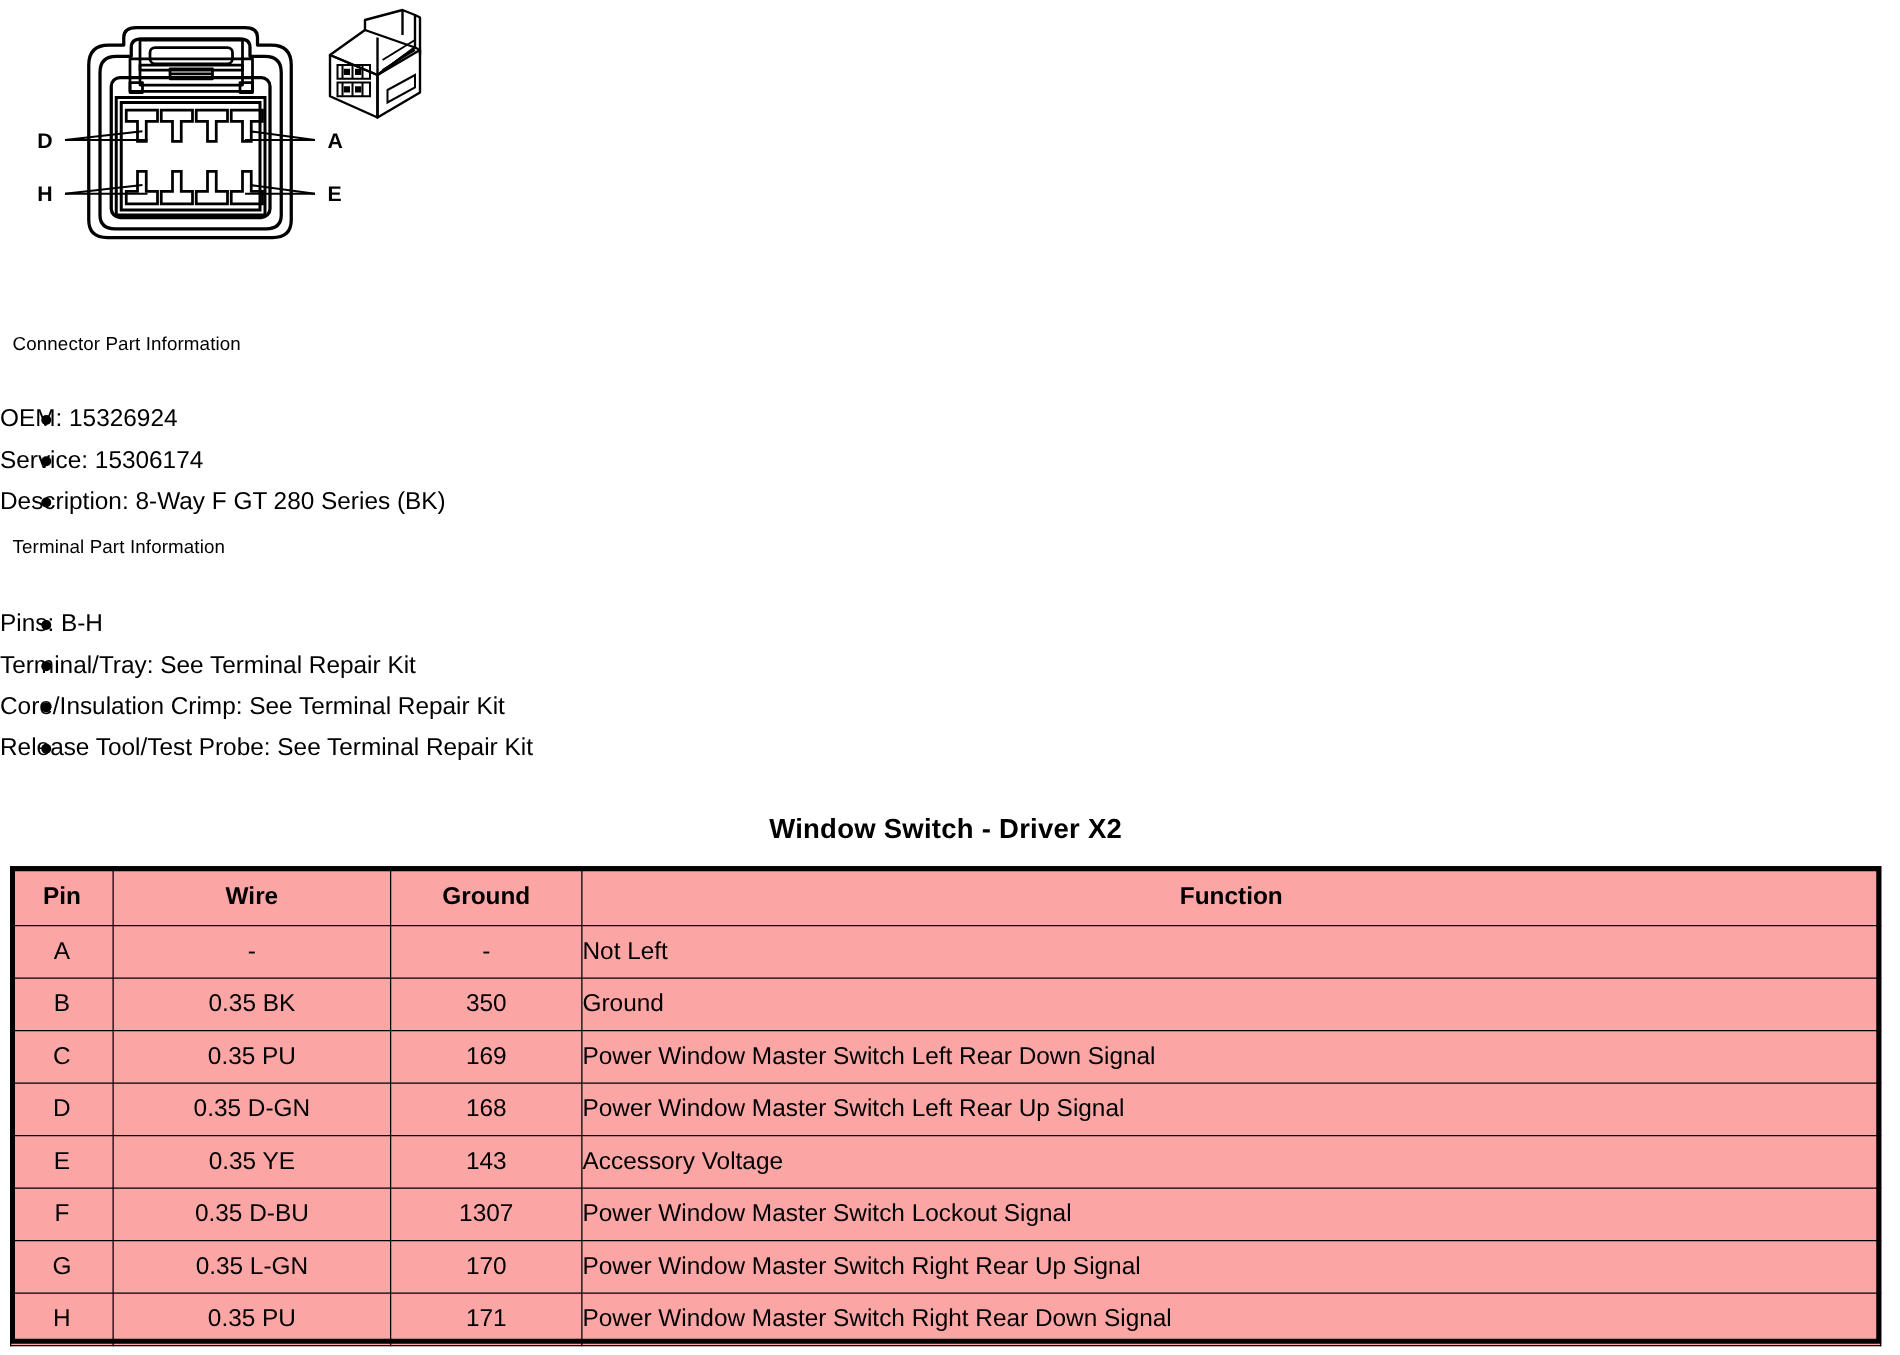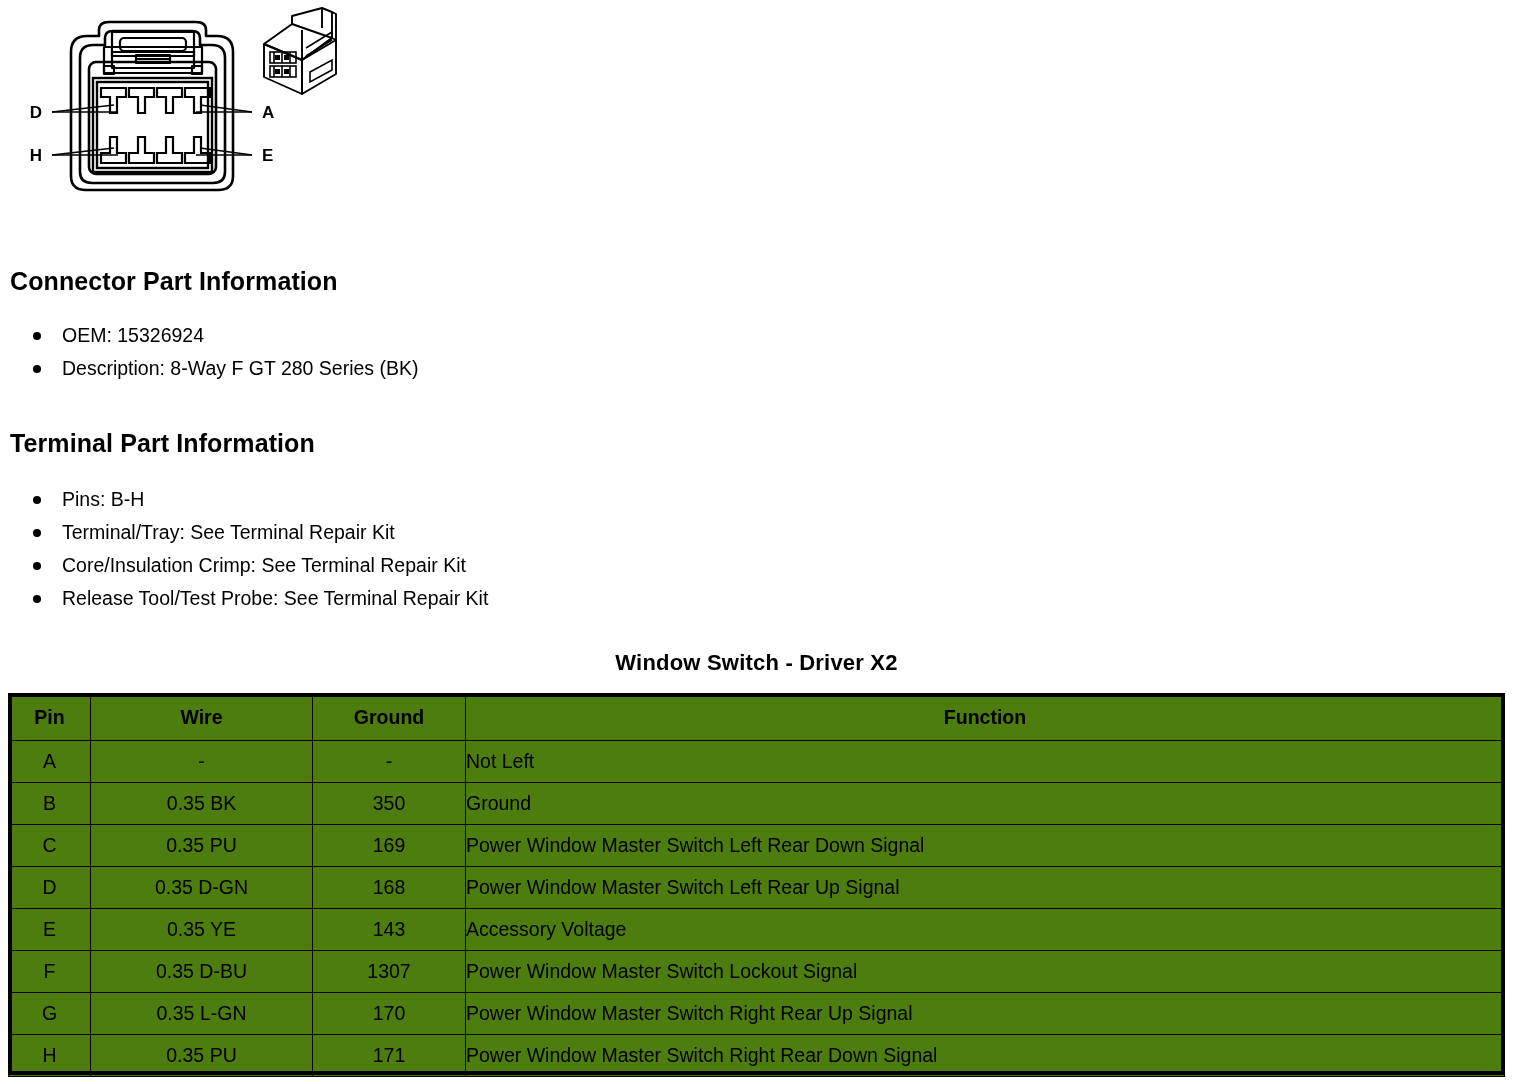--- a/index.html
+++ b/index.html
@@ -25,22 +25,22 @@
     top: 0;
     width: 400px;
     height: 225px;
   }
   #connector-figure svg { display: block; }
 
   
   .section-heading {
     position: absolute;
     left: 10px;
-    font-size: 25px;
-    font-weight: bold;
+    font-size: 15px;
+    font-weight: normal;
     letter-spacing: 0.1px;
     white-space: nowrap;
   }
   #connector-part-heading { top: 267px; }
   #terminal-part-heading  { top: 429px; }
 
   
   .bullet-list {
     position: absolute;
     left: 0;
@@ -48,21 +48,20 @@
     padding: 0;
     list-style: none;
   }
   #connector-part-list { top: 319px; }
   #terminal-part-list  { top: 483px; }
 
   .bullet-item {
     position: relative;
     height: 33px;
     line-height: 33px;
-    padding-left: 62px;
     font-size: 19.5px;
     white-space: nowrap;
   }
   .bullet-item::before {
     content: "";
     position: absolute;
     left: 33px;
     top: 13px;
     width: 8px;
     height: 8px;
@@ -83,21 +82,21 @@
   }
 
   #pinout-table {
     position: absolute;
     left: 8px;
     top: 693px;
     width: 1497px;
     border-collapse: collapse;
     table-layout: fixed;
     font-size: 19.5px;
-    background: #4d7c0f;
+    background: #fca5a5;
   }
   #pinout-table col.col-pin      { width: 82px;  }
   #pinout-table col.col-wire     { width: 222px; }
   #pinout-table col.col-circuit  { width: 153px; }
   #pinout-table col.col-function { width: auto;  }
 
   #pinout-table th,
   #pinout-table td {
     border: 1.5px solid #000000;
     height: 41px;
@@ -221,20 +220,21 @@
         <rect x="26" y="67" width="5" height="5"></rect>
       </g>
     </g>
   </svg>
 </div>
 
 <div class="section-heading" id="connector-part-heading">Connector Part Information</div>
 
 <ul class="bullet-list" id="connector-part-list">
   <li class="bullet-item">OEM: 15326924</li>
+  <li class="bullet-item">Service: 15306174</li>
   <li class="bullet-item">Description: 8-Way F GT 280 Series (BK)</li>
 </ul>
 
 <div class="section-heading" id="terminal-part-heading">Terminal Part Information</div>
 
 <ul class="bullet-list" id="terminal-part-list">
   <li class="bullet-item">Pins: B-H</li>
   <li class="bullet-item">Terminal/Tray: See Terminal Repair Kit</li>
   <li class="bullet-item">Core/Insulation Crimp: See Terminal Repair Kit</li>
   <li class="bullet-item">Release Tool/Test Probe: See Terminal Repair Kit</li>

